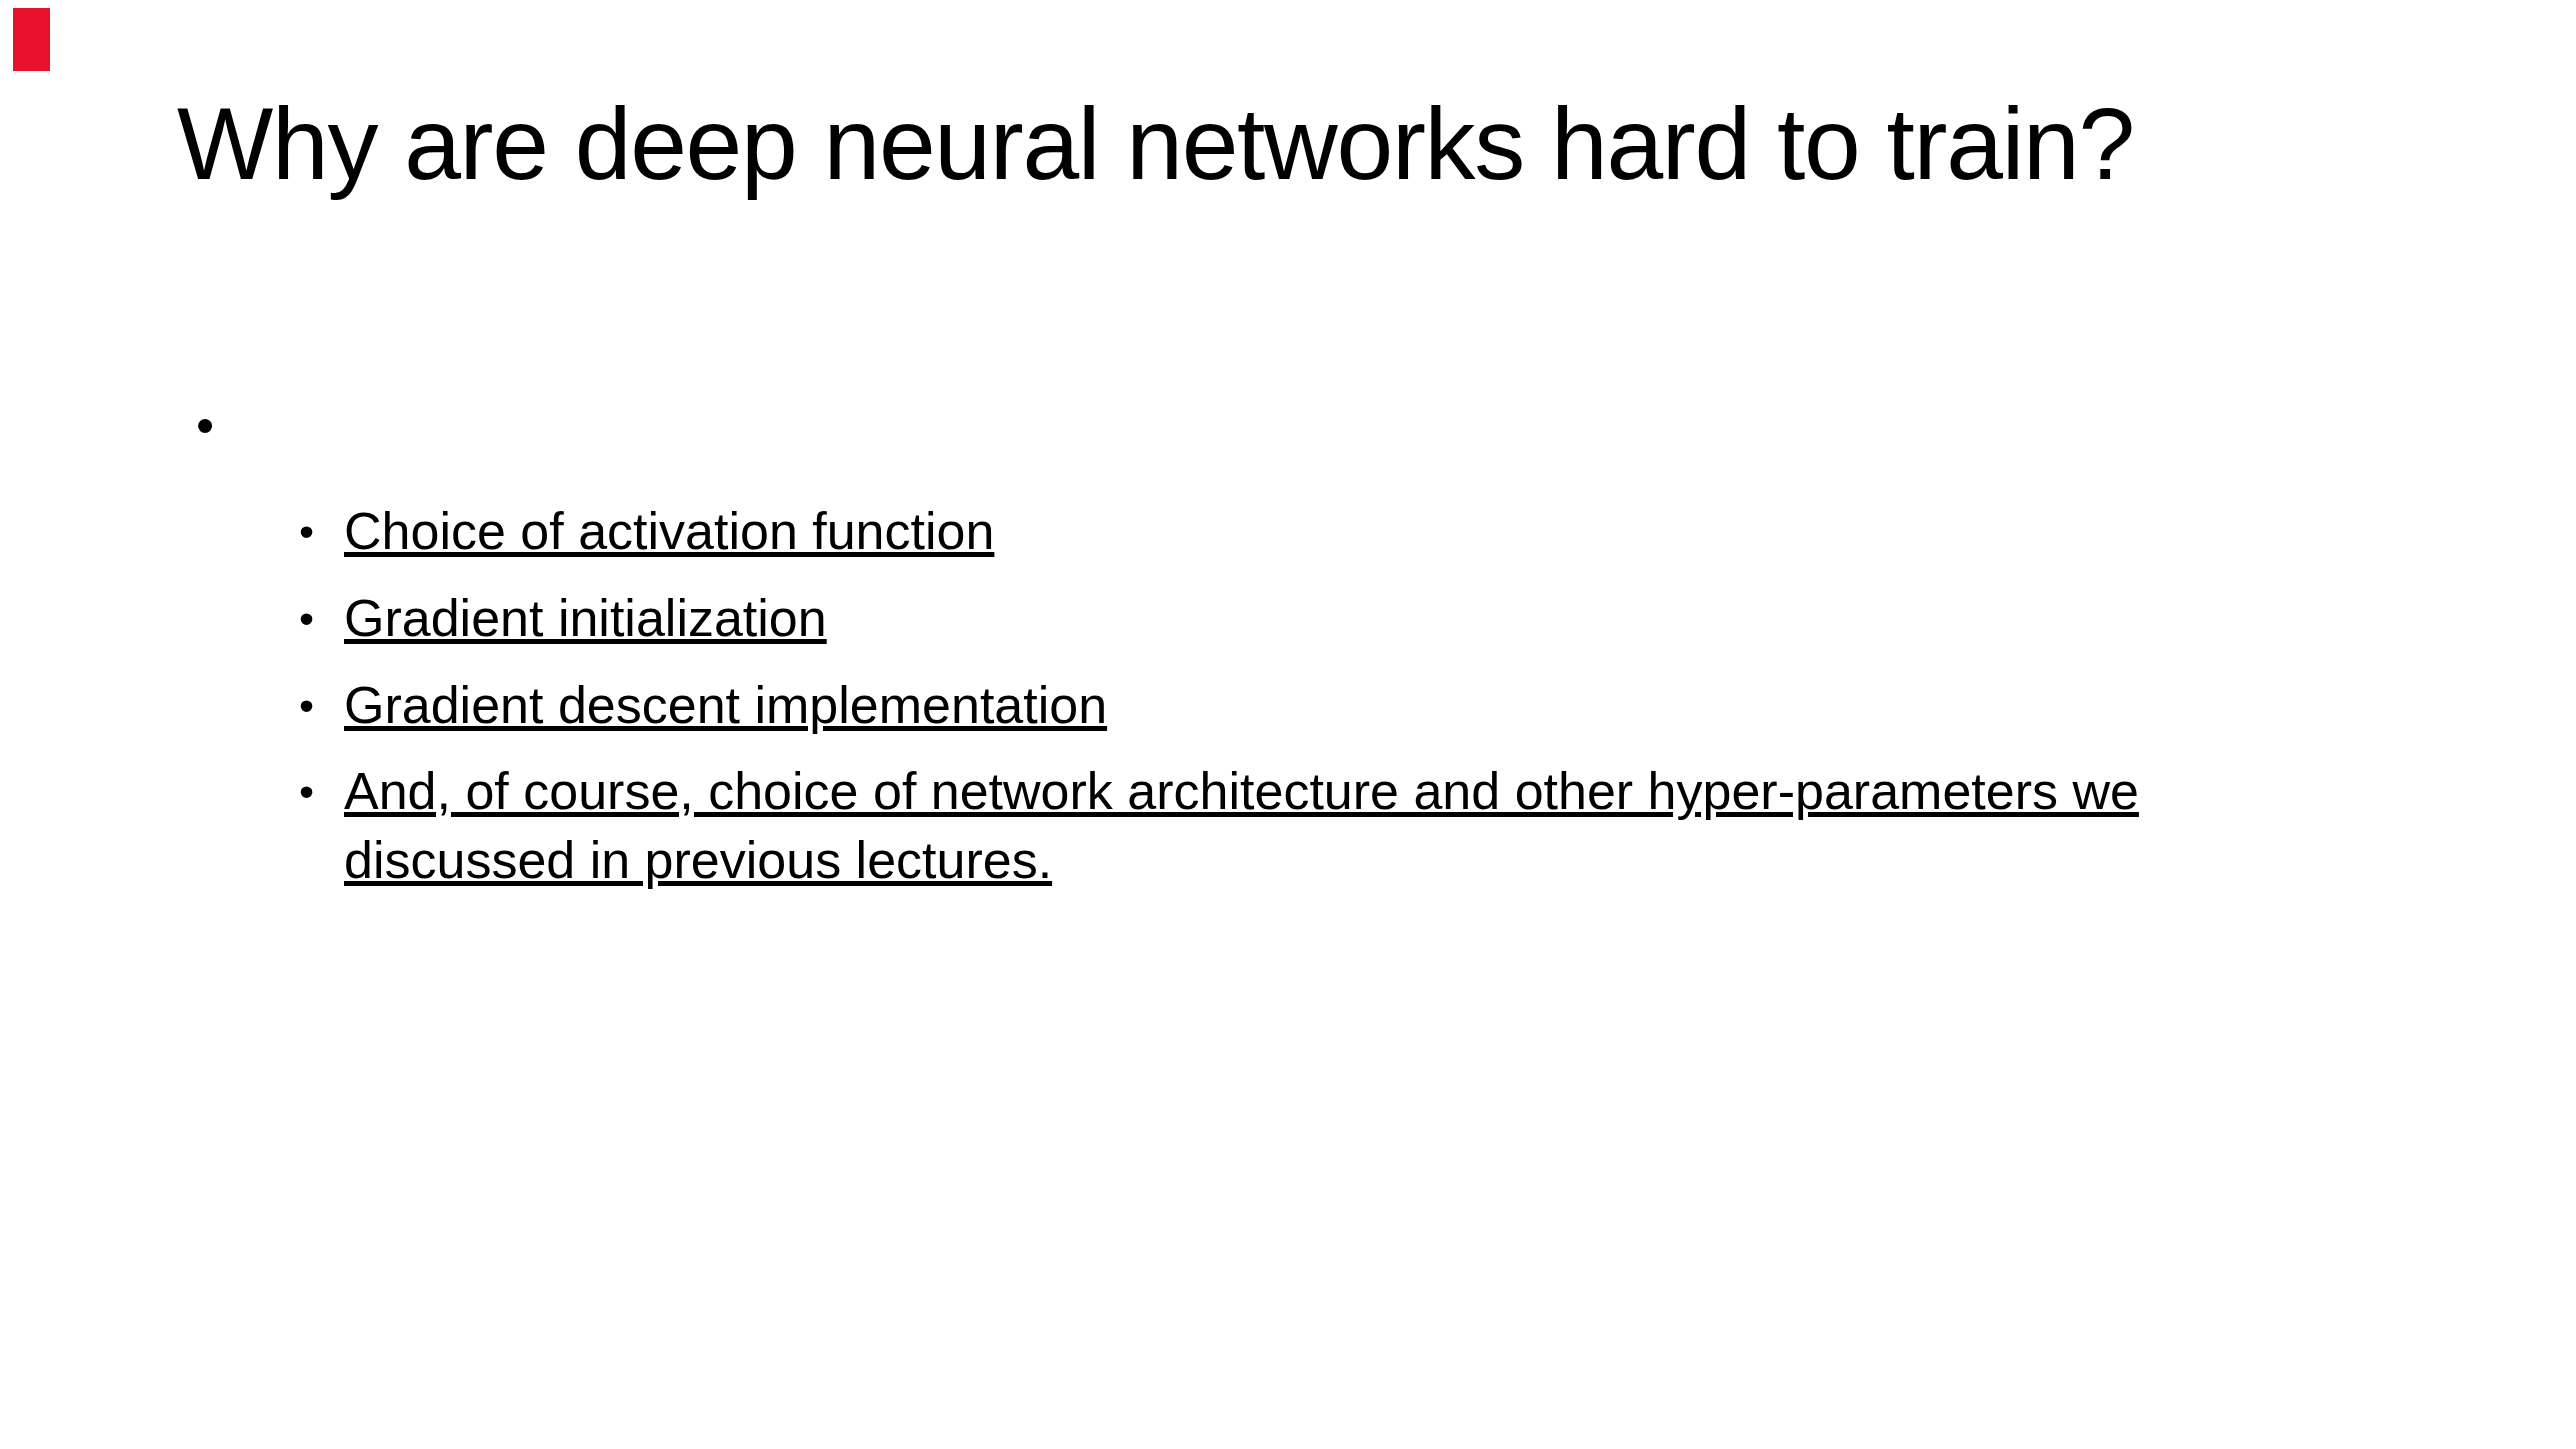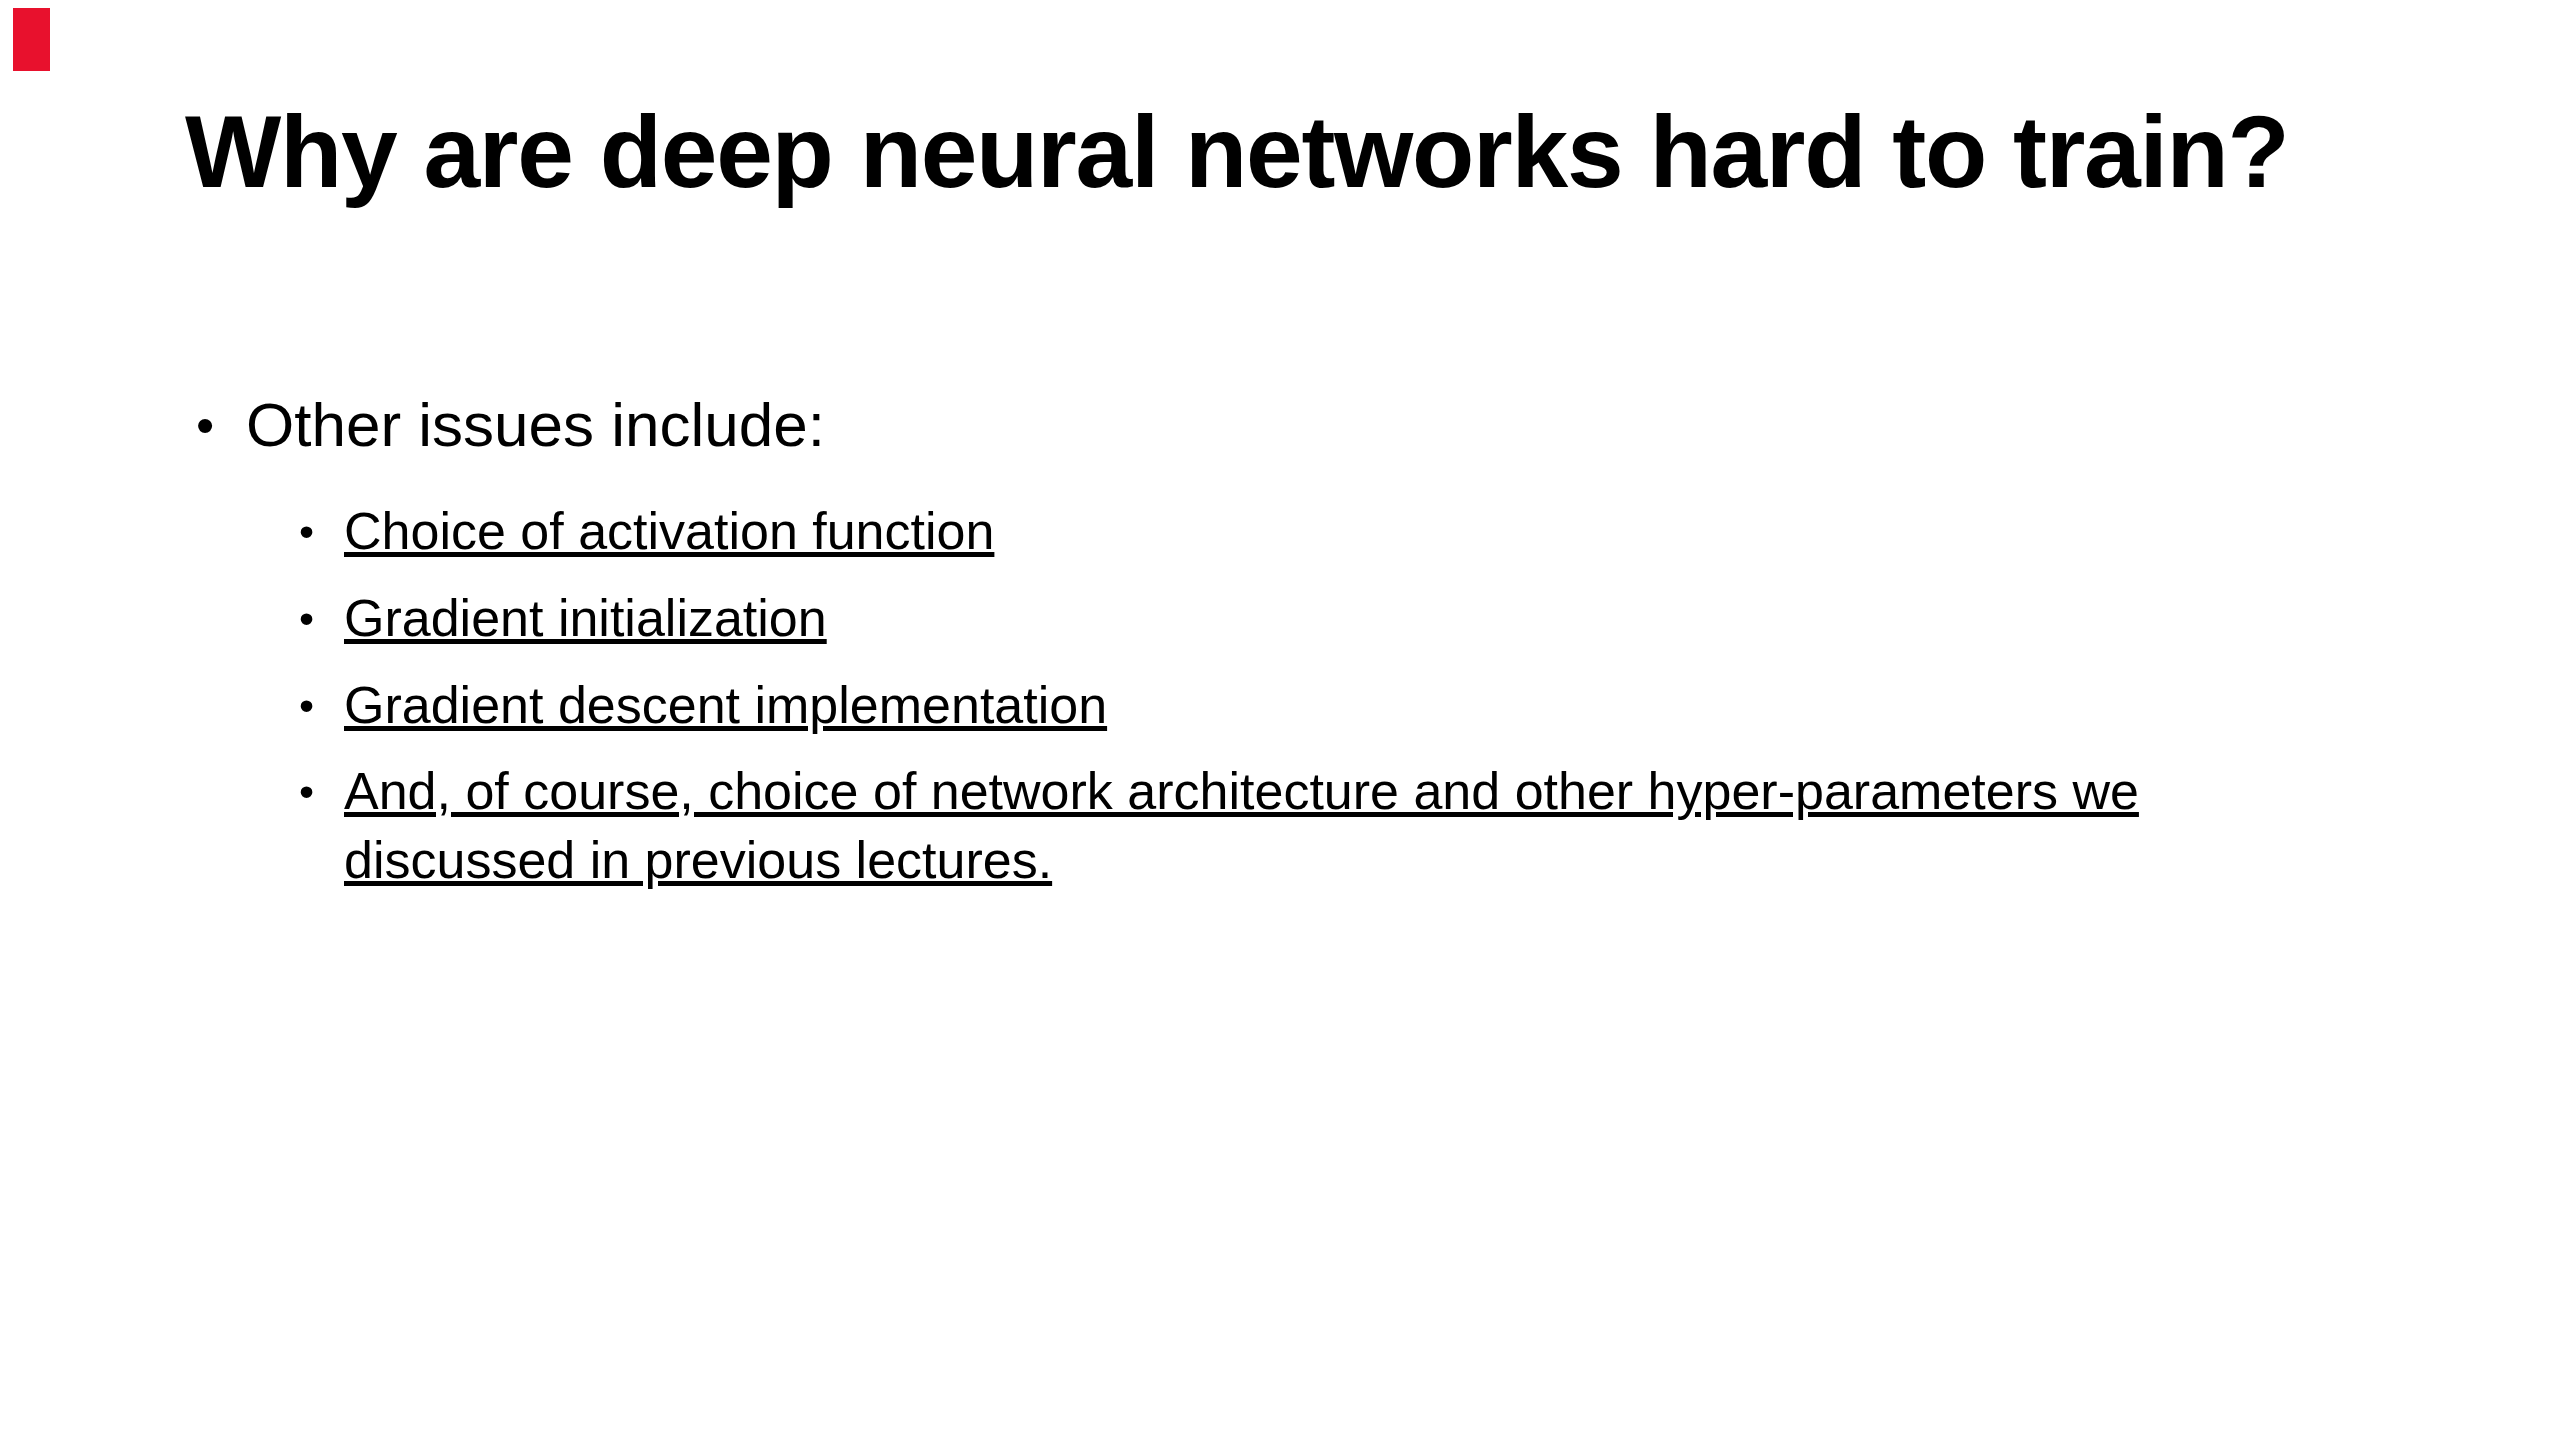--- a/index.html
+++ b/index.html
@@ -25,23 +25,23 @@
     left: 13px;
     top: 7.7px;
     width: 37px;
     height: 63px;
     background: #e8112d; 
   }
   .slide-title {
     position: absolute;
     left: 173px;
     top: 84px;
-    margin: 12px;
+    margin: 4px;
     font-size: 102px;
-    font-weight: bold;
+    font-weight: normal;
     letter-spacing: -1.3px;
     line-height: 1.1;
     white-space: nowrap;
   }
   .content {
     position: absolute;
     left: 196px;
     top: 386px;
     width: 2157px;
   }
@@ -83,21 +83,20 @@
 <div class="slide">
 
   <div class="accent-bar" style="background: rgb(232, 17, 45);"></div>
 
   <h1 class="slide-title">Why are deep neural networks hard to train?</h1>
 
   <div class="content">
 
     <div class="l1-item">
       <span class="l1-bullet">•</span>
-      <span class="l1-text">Other issues include:</span>
     </div>
 
     <div class="l2-list">
 
       <div class="l2-item">
         <span class="l2-bullet">•</span>
         <span class="l2-text">Choice of activation function</span>
       </div>
 
       <div class="l2-item">

